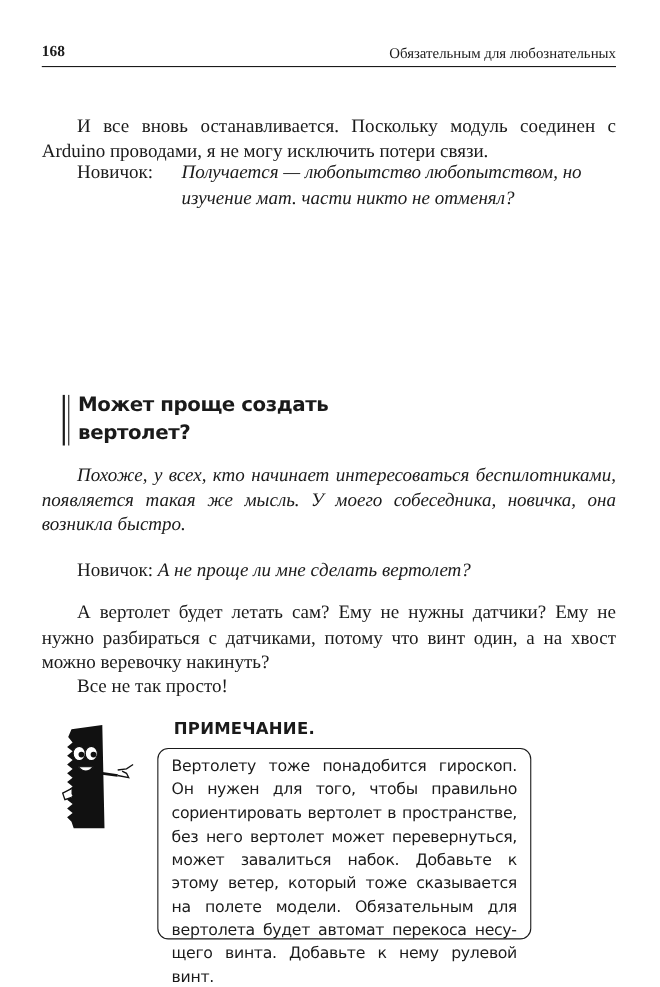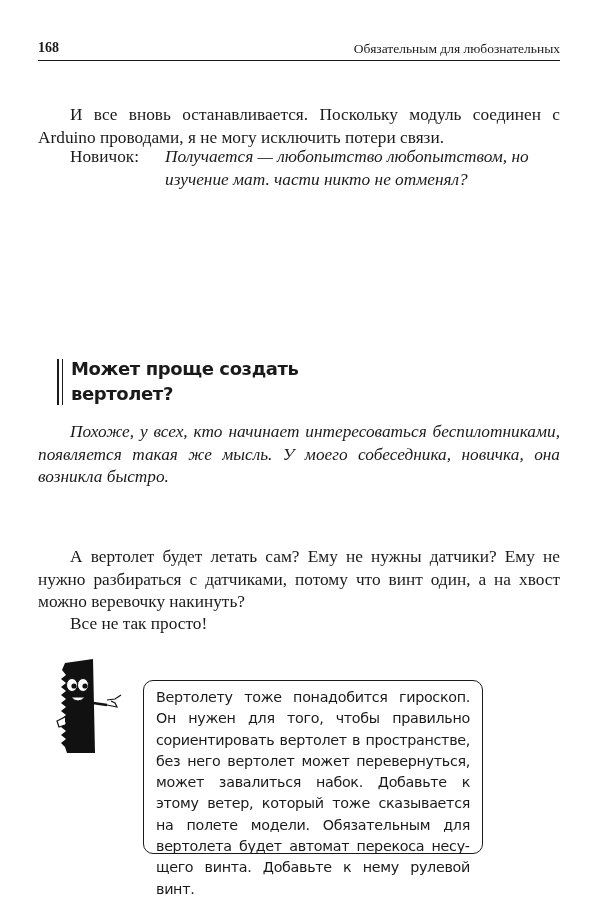--- a/index.html
+++ b/index.html
@@ -75,36 +75,41 @@
   </div>
 
 
   <div class="section-heading">
     <span class="bars"></span>
     <span>Может проще создать вертолет?</span>
   </div>
 
   <p class="body-text indent" style="top:421px;font-style:italic;">Похоже, у всех, кто начинает интересоваться беспилот­никами, появляется такая же мысль. У моего собеседника, новичка, она возникла быстро.</p>
 
+  <div class="dialog" style="top:508px;">
+    <span class="who">Новичок:</span>
+    <span class="says">А не проще ли мне сделать вертолет?</span>
+  </div>
 
   <p class="body-text indent" style="top:613px;">Все не так просто!</p>
   <p class="body-text indent" style="top:546px;">А вертолет будет летать сам? Ему не нужны датчики? Ему не нужно разбираться с датчиками, потому что винт один, а на хвост можно веревочку накинуть?</p>
 
   <div class="mascot">
     <svg width="80" height="100" viewBox="0 0 80 100">
       <path d="M10 8 L38 4 L40 98 L12 98 L10 92 L6 88 L11 84 L6 80 L11 76 L6 72 L11 68 L6 64 L11 60 L6 56 L11 52 L6 48 L11 44 L6 40 L11 36 L6 32 L11 28 L6 24 L11 20 L7 15 Z" fill="#111"></path>
       <ellipse cx="17" cy="30" rx="5.5" ry="6.5" fill="#fff" stroke="#111" stroke-width="1"></ellipse>
       <ellipse cx="28" cy="30" rx="5.5" ry="6.5" fill="#fff" stroke="#111" stroke-width="1"></ellipse>
       <circle cx="19" cy="31" r="2.6" fill="#111"></circle>
       <circle cx="30" cy="31" r="2.6" fill="#111"></circle>
       <path d="M16 42 Q23 50 30 42 Z" fill="#fff" stroke="#111" stroke-width="1"></path>
       <path d="M38 48 L52 50" stroke="#111" stroke-width="2.5"></path>
       <path d="M52 45 L60 44 L66 40 M52 50 L62 52 L60 48 L56 46" stroke="#111" stroke-width="1.2" fill="#fff"></path>
       <path d="M10 62 L2 66 L4 72 L10 70" stroke="#111" stroke-width="1.2" fill="#fff"></path>
     </svg>
   </div>
 
+  <div class="note-label">ПРИМЕЧАНИЕ.</div>
 
   <div class="note-box">
     <p>Вертолету тоже понадобится гироскоп. Он нужен для того, чтобы правильно сориентиро­вать вертолет в пространстве, без него верто­лет может перевернуться, может завалиться набок. Добавьте к этому ветер, который тоже сказывается на полете модели. Обязательным для вертолета будет автомат перекоса несу­щего винта. Добавьте к нему рулевой винт.</p>
   </div>
 
 </div>
 
 </body></html>

